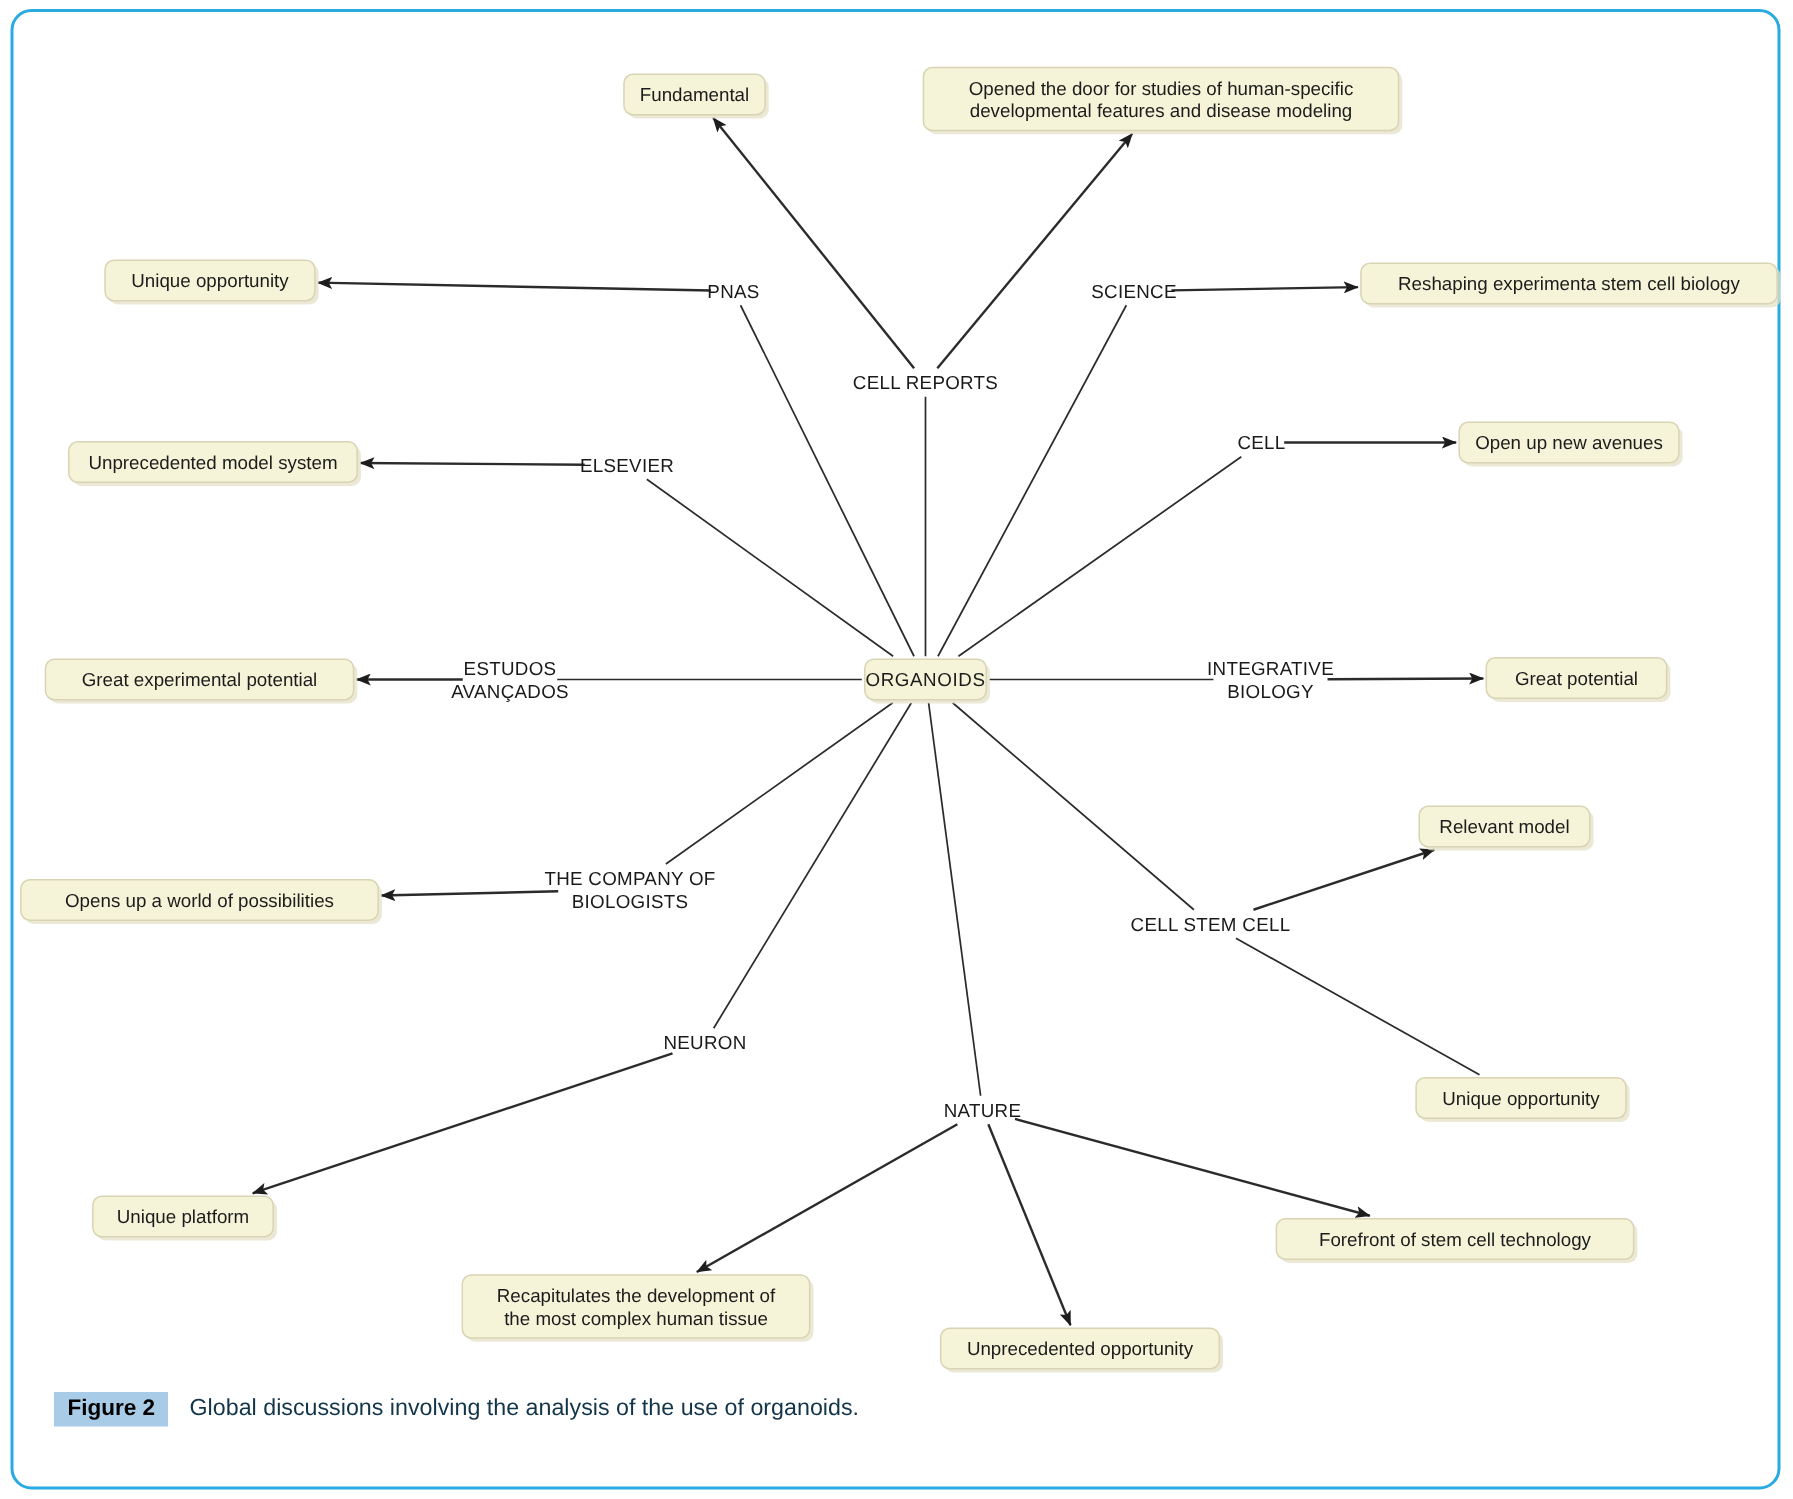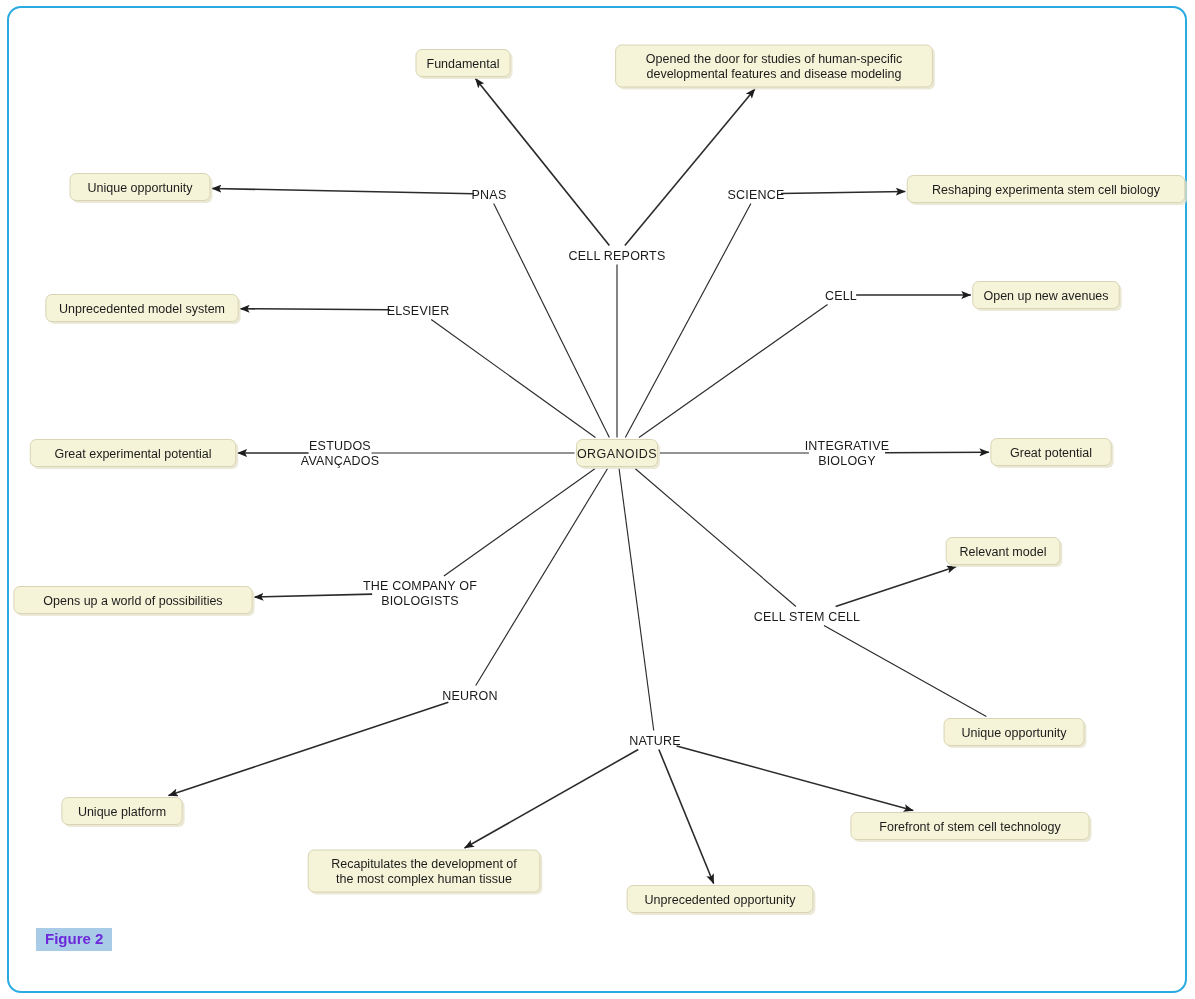--- a/index.html
+++ b/index.html
@@ -76,21 +76,21 @@
     position: absolute;
     left: 36px;
     top: 928px;
     display: flex;
     align-items: baseline;
     gap: 14px;
     font-family: "Liberation Sans", sans-serif;
   }
   #caption .fig-tag {
     background: #a8cbe8;
-    color: #6d28d9;
+    color: #000000;
     font-weight: bold;
     font-size: 15px;
     padding: 3px 9px 4px 9px;
     line-height: 1.05;
   }
   #caption .fig-text {
     color: #13354a;
     font-size: 15.5px;
   }
 </style>
@@ -252,13 +252,14 @@
           <rect x="853.425" y="815" width="238.15" height="27" rx="6" ry="6" class="node-shadow"></rect>
           <rect x="850.925" y="812.5" width="238.15" height="27" rx="6" ry="6" class="node-box"></rect>
           <text x="970" y="830.5" text-anchor="middle" class="node-text">Forefront of stem cell technology</text>
         </g>
       </g>
   </svg>
 </div>
 
 <div id="caption">
   <span class="fig-tag">Figure 2</span>
+  <span class="fig-text">Global discussions involving the analysis of the use of organoids.</span>
 </div>
 
 </body></html>

